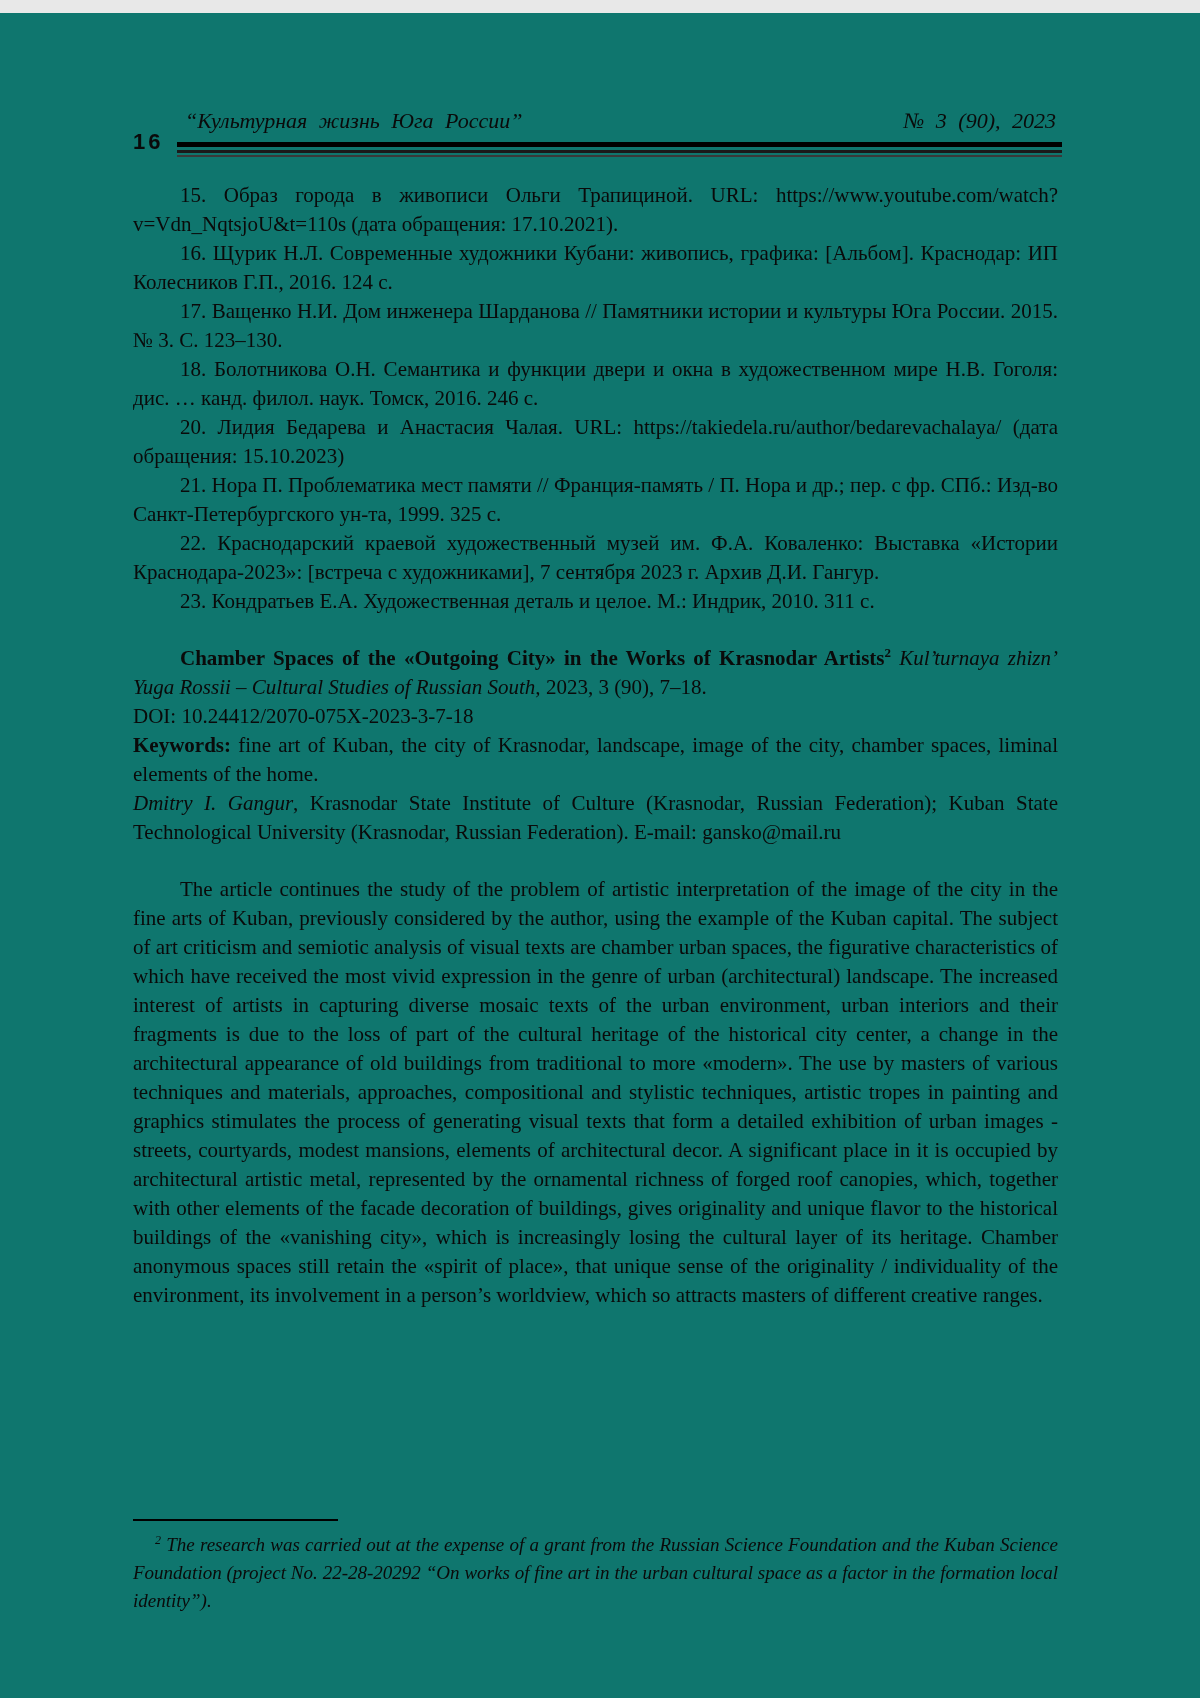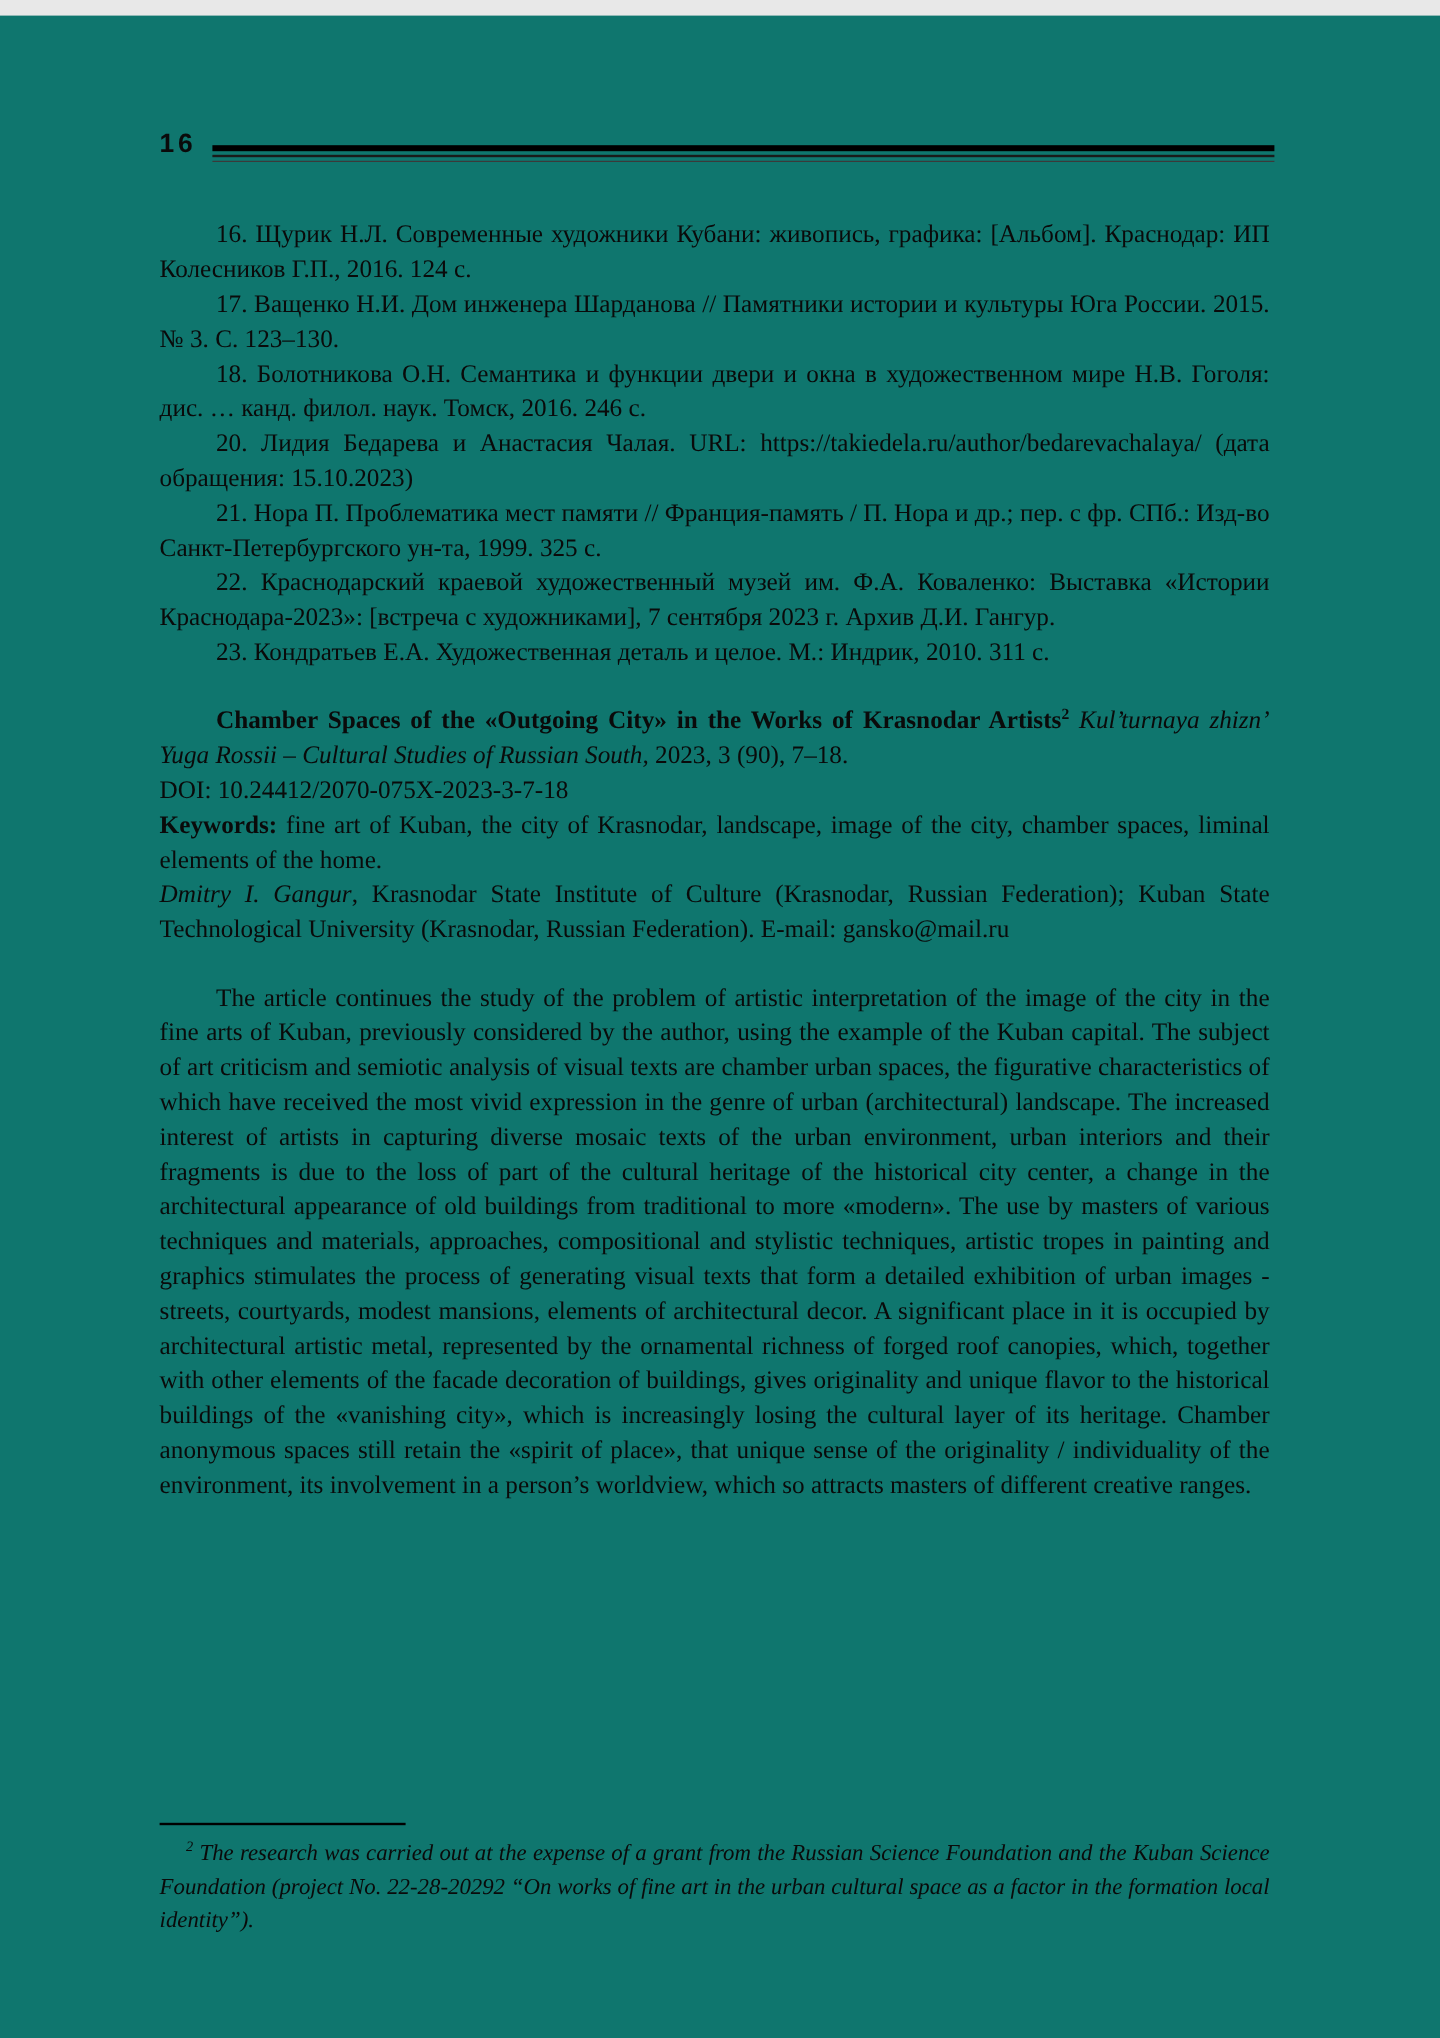--- a/index.html
+++ b/index.html
@@ -94,29 +94,34 @@
   .footnote .sup { font-size: 12px; }
 </style>
 </head>
 <body>
 
 <div class="page">
 
   <div class="header">
     <div class="page-num">16</div>
     <div class="header-right">
+      <div class="header-titles">
+        <span>“Культурная жизнь Юга России”</span>
+        <span>№ 3 (90), 2023</span>
+      </div>
       <div class="rule-thick"></div>
       <div class="rule-mid"></div>
       <div class="rule-thin"></div>
     </div>
   </div>
 
   <div class="content">
 
     <section class="refs">
+      <p>15. Образ города в живописи Ольги Трапициной. URL: https://www.youtube.com/watch?v=Vdn_NqtsjoU&amp;t=110s (дата обращения: 17.10.2021).</p>
       <p>16. Щурик Н.Л. Современные художники Кубани: живопись, графика: [Альбом]. Краснодар: ИП Колесников Г.П., 2016. 124 с.</p>
       <p>17. Ващенко Н.И. Дом инженера Шарданова // Памятники истории и культуры Юга России. 2015. № 3. С. 123–130.</p>
       <p>18. Болотникова О.Н. Семантика и функции двери и окна в художественном мире Н.В. Гоголя: дис. … канд. филол. наук. Томск, 2016. 246 с.</p>
       <p>20. Лидия Бедарева и Анастасия Чалая. URL: https://takiedela.ru/author/bedarevachalaya/ (дата обращения: 15.10.2023)</p>
       <p>21. Нора П. Проблематика мест памяти // Франция-память / П. Нора и др.; пер. с фр. СПб.: Изд-во Санкт-Петербургского ун-та, 1999. 325 с.</p>
       <p>22. Краснодарский краевой художественный музей им. Ф.А. Коваленко: Выставка «Истории Краснодара-2023»: [встреча с художниками], 7 сентября 2023 г. Архив Д.И. Гангур.</p>
       <p>23. Кондратьев Е.А. Художественная деталь и целое. М.: Индрик, 2010. 311 с.</p>
     </section>
 
     <section class="english-block">

